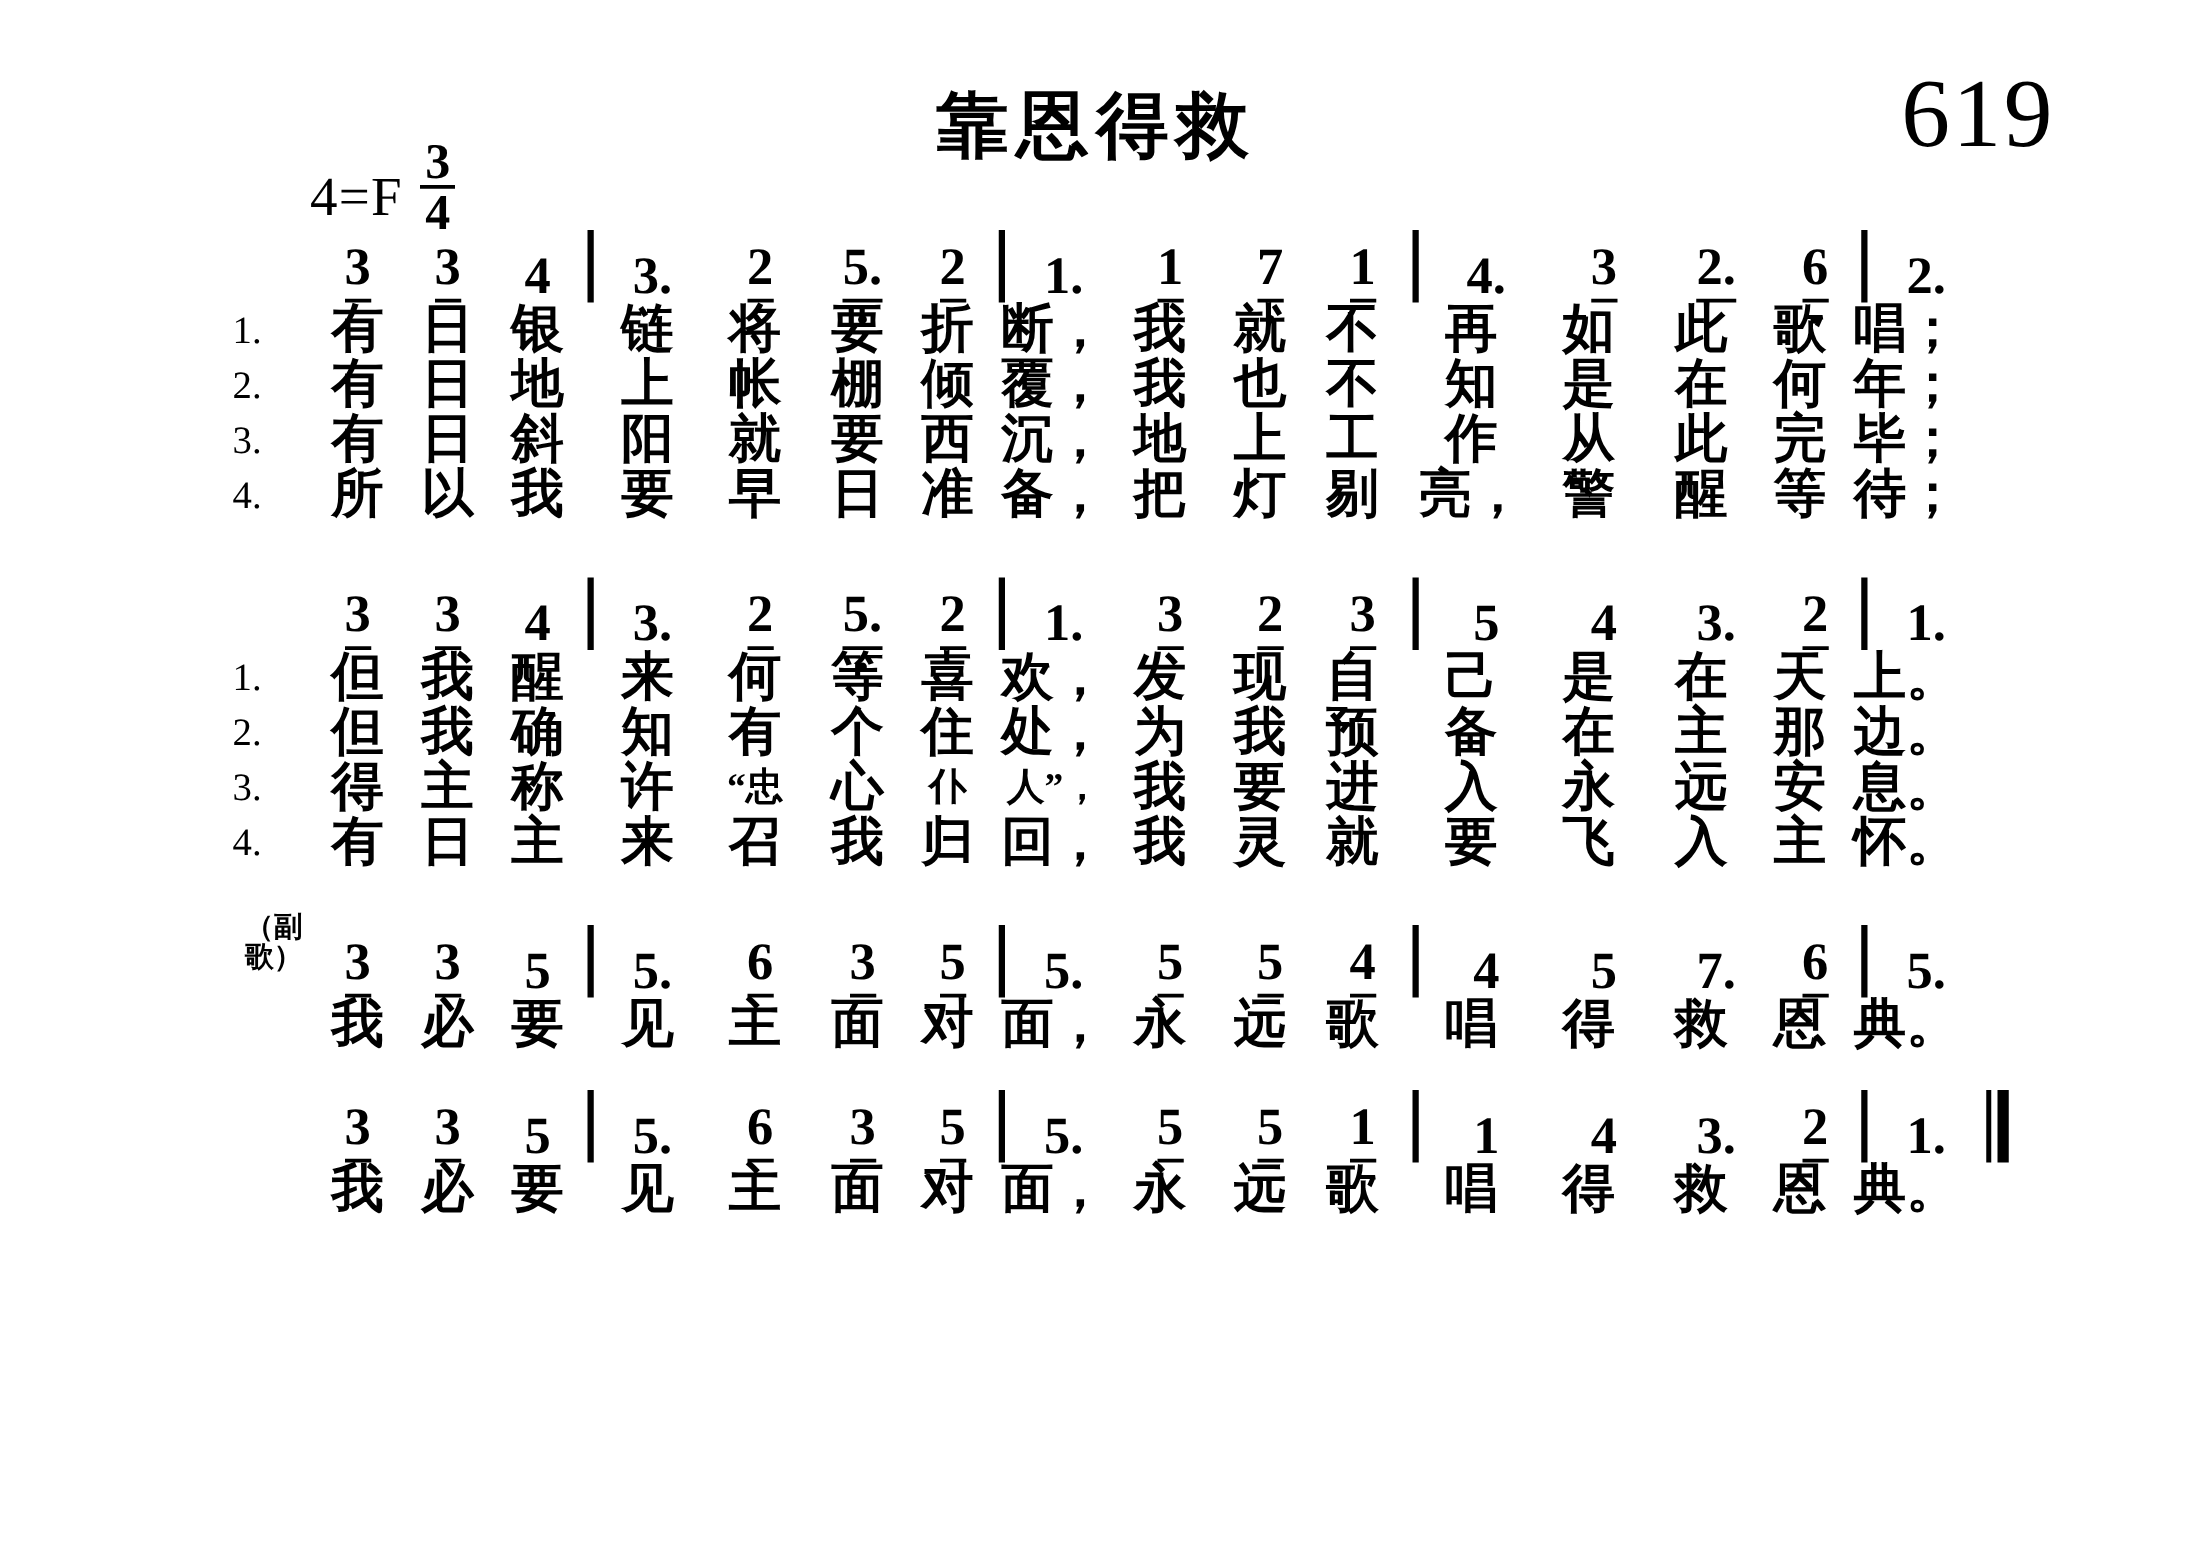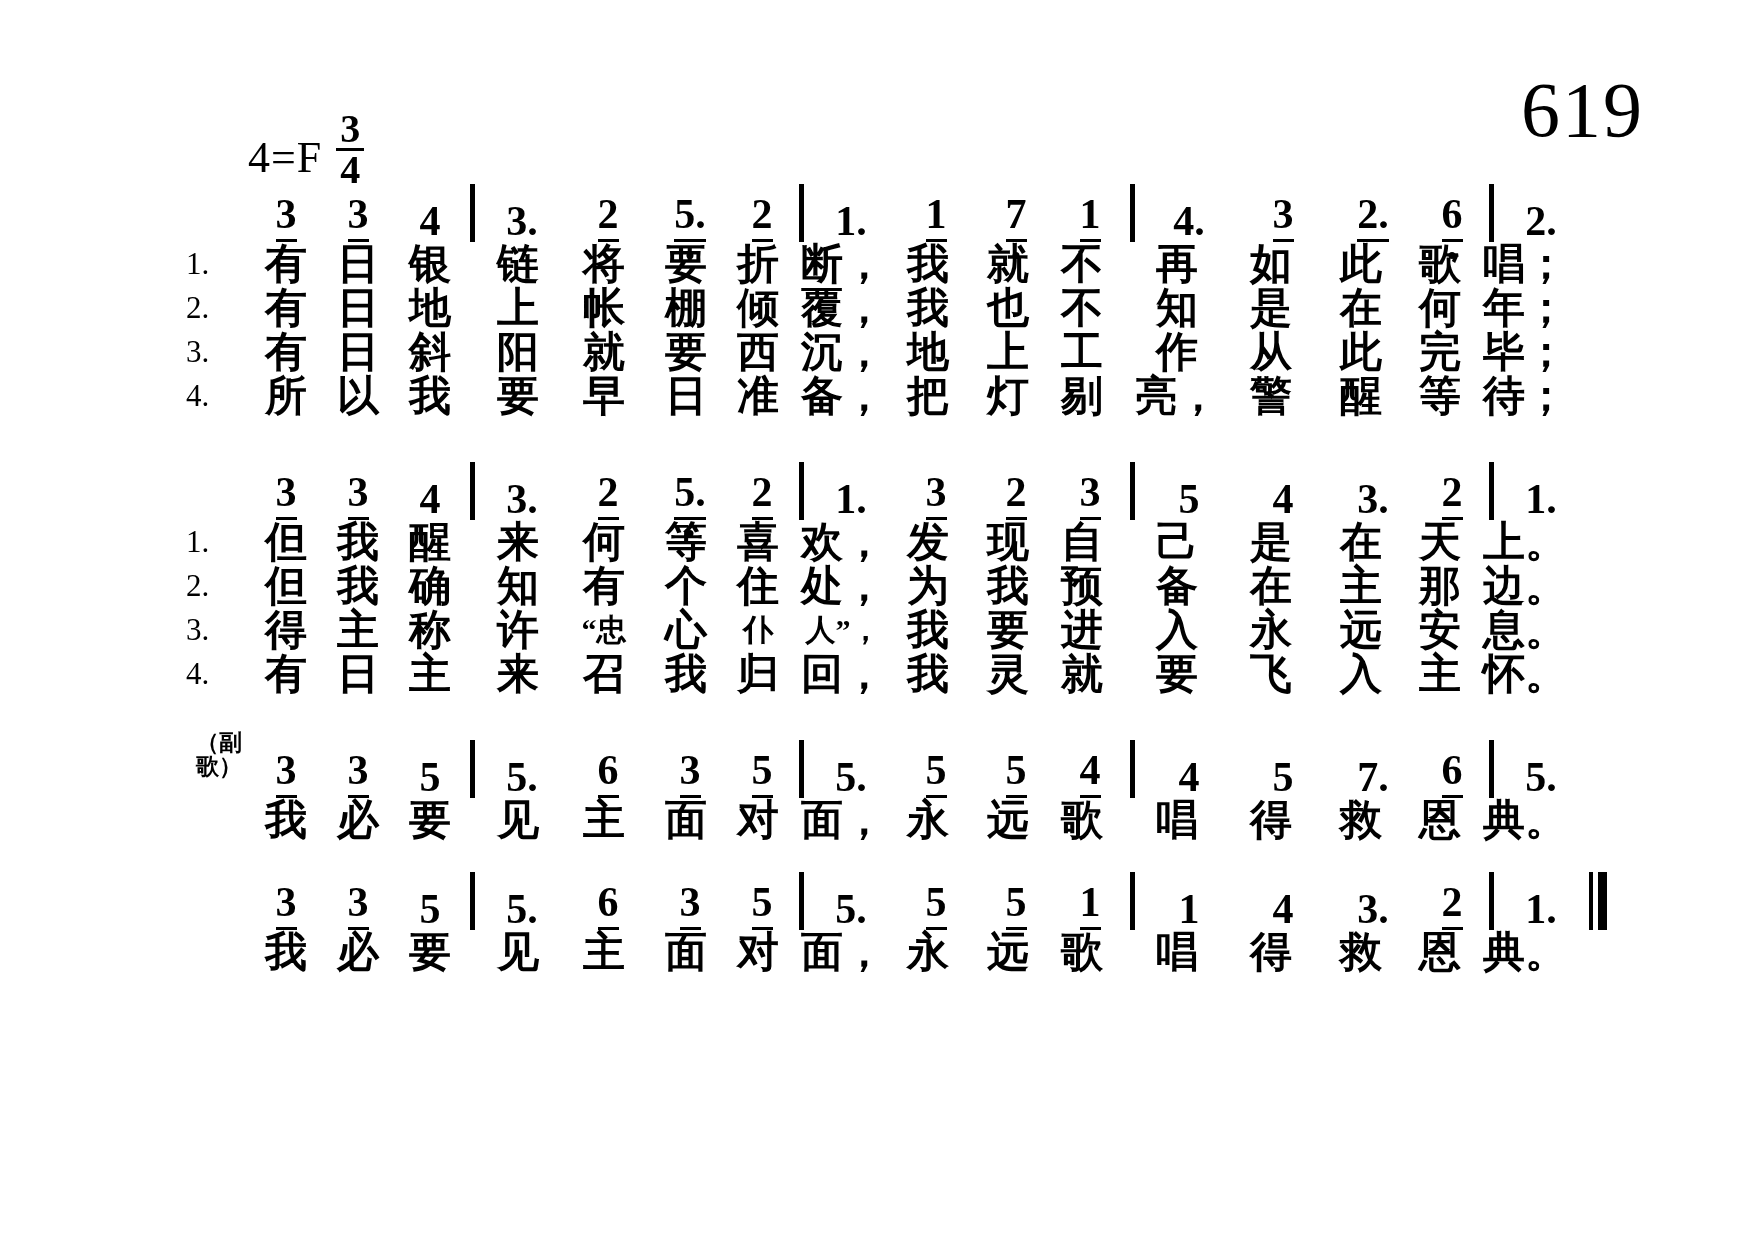--- a/index.html
+++ b/index.html
@@ -52,21 +52,21 @@
     top: 62px;
     text-align: center;
     font-size: 58px;
     font-weight: bold;
     letter-spacing: 6px;
     font-family: "DejaVu Sans", sans-serif;
   }
   .song-number {
     position: absolute;
     right: 110px;
-    top: 65px;
+    top: 46px;
     font-size: 78px;
     font-family: "Liberation Serif", serif;
     font-weight: normal;
     letter-spacing: 2px;
   }
 
   
   .system {
     position: relative;
     margin: 0 0 0 0;
@@ -160,20 +160,21 @@
 <body>
 
 <div class="header">
   <div class="key-sig">
     <span class="keytext">4=F</span>
     <span class="timesig">
       <span class="num">3</span>
       <span class="den">4</span>
     </span>
   </div>
+  <div class="song-title">靠恩得救</div>
   <div class="song-number">619</div>
 </div>
 
 <div class="system">
   <div class="staff-row">
     <div class="cell" style="width:72px"><span class="note beam1">3</span></div>
     <div class="cell" style="width:72px"><span class="note beam1">3</span></div>
     <div class="cell" style="width:72px"><span class="note">4</span></div>
     <div class="barline"></div>
     <div class="cell" style="width:86px"><span class="note">3.</span></div>

